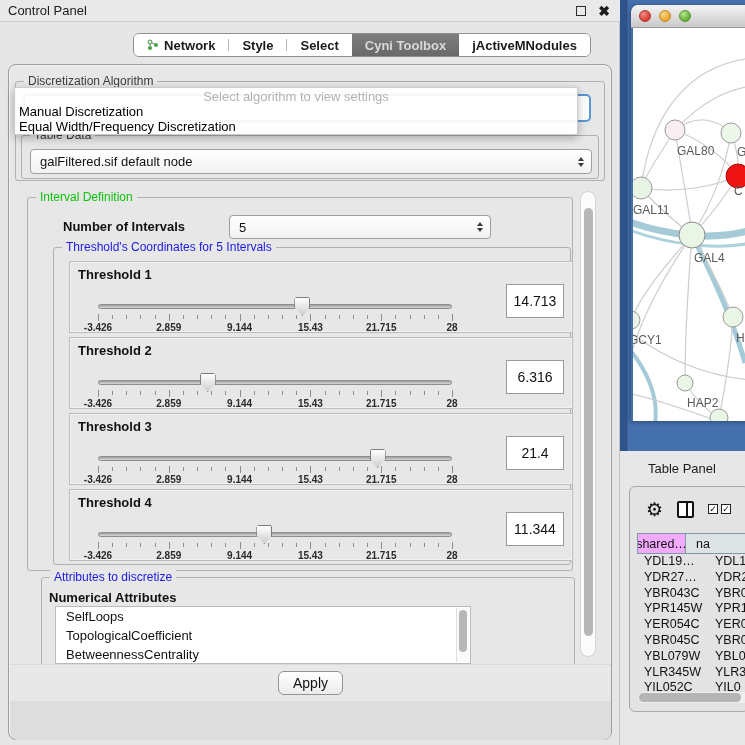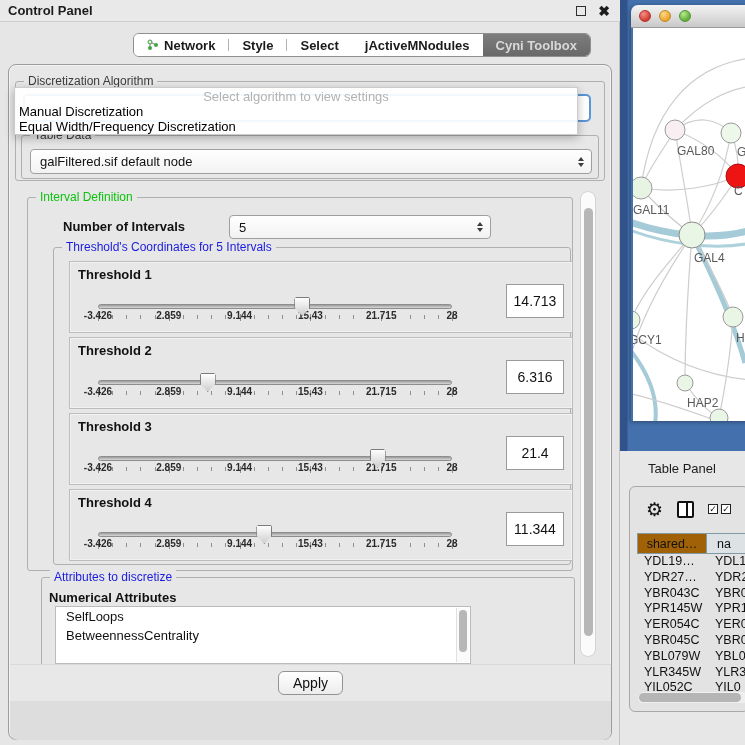--- a/index.html
+++ b/index.html
@@ -4,21 +4,21 @@
 <style>
   * { margin:0; padding:0; box-sizing:border-box; }
   html,body { width:745px; height:745px; }
   body { font-family:"Liberation Sans", sans-serif; background:#e4e4e4; position:relative; overflow:hidden; }
 
   #root { position:absolute; inset:0; width:745px; height:745px; }
 
   
   .left-region { position:absolute; left:0; top:0; width:620px; height:745px; background:#e6e6e6; border-right:1px solid #c2c2c2; }
   .titlebar { position:absolute; left:0; top:0; width:620px; height:22px; background:#e9e9e9; border-bottom:1px solid #cfcfcf; display:flex; align-items:center; }
-  .titlebar-text { font-size:13px; color:#1c1c1c; padding-left:8px;font-weight:bold; }
+  .titlebar-text { font-size:13px; color:#1c1c1c; padding-left:8px; }
   .titlebar-icons { position:absolute; right:10px; top:0; height:22px; display:flex; align-items:center; gap:12px; }
   .float-icon { width:10px; height:10px; border:1.6px solid #2e2e2e; background:transparent; }
   .close-icon { font-size:14px; font-weight:bold; color:#1c1c1c; line-height:10px; }
 
   .seg-wrap { position:absolute; left:0; width:724px; display:flex; justify-content:center; }
   .seg-bar { display:inline-flex; align-items:stretch; background:#fff; border:1px solid #8f8f8f; border-radius:6px; overflow:hidden; height:24px; }
   .seg { display:flex; align-items:center; gap:5px; padding:0 13px; font-size:13px; font-weight:bold; color:#1a1a1a; background:#fff; cursor:default; }
   .seg.selected { background:linear-gradient(#7d7d7d,#696969); color:#d9d9d9; }
   .seg-sep { width:1px; background:#b3b3b3; margin:5px 0; }
 
@@ -48,21 +48,21 @@
   .intervals-label { font-size:13px; font-weight:bold; color:#111; position:absolute; }
 
   .th-panel { position:absolute; left:60px; width:504px; height:72px; background:#e7e7e7; border:1px solid #bdbdbd; box-shadow:inset 0 0 0 1px #f2f2f2; }
   .th-label { position:absolute; left:8px; top:5px; font-size:13px; font-weight:bold; color:#111; }
   .slider-wrap { position:absolute; left:28px; right:120px; top:34px; height:38px; }
   .track { position:absolute; left:0; right:0; top:8px; height:5px; border-radius:3px; background:linear-gradient(#9b9b9b,#d8d8d8); border:1px solid #8d8d8d; }
   .thumb { position:absolute; top:1px; width:16px; height:19px; background:linear-gradient(#fefefe,#cfcfcf); border:1px solid #7c7c7c; clip-path:polygon(10% 0,90% 0,100% 12%,100% 55%,50% 100%,0 55%,0 12%); z-index:3; }
   .ticks { position:absolute; left:0; right:0; top:17px; height:9px; }
   .tick { position:absolute; top:2px; width:1px; height:4px; background:#8e8e8e; }
   .tick.major { height:7px; top:1px; }
-  .tick-labels { position:absolute; left:0; right:0; top:14px; height:12px;padding-left:44px; }
+  .tick-labels { position:absolute; left:0; right:0; top:26px; height:12px;padding-left:44px; }
   .tick-label { position:absolute; transform:translateX(-50%); font-size:10px; font-weight:bold; color:#2a2a2a; white-space:nowrap; }
   .valbox { position:absolute; right:8px; top:22px; width:58px; height:34px; background:#fff; border:1px solid #9a9a9a; display:flex; align-items:center; justify-content:center; font-size:14px; color:#111; }
 
   .attr-subtitle { position:absolute; font-size:13px; font-weight:bold; color:#111; }
   .listbox { position:absolute; background:#fff; border:1px solid #bbb; overflow:hidden; }
   .list-item { font-size:13px; color:#111; padding:1px 0 1px 10px; line-height:17px; white-space:nowrap; }
   .list-scroll { position:absolute; right:1px; top:1px; bottom:1px; width:13px; background:#fafafa; border-left:1px solid #e0e0e0; }
   .list-scroll .thumb-v { position:absolute; left:2px; top:2px; width:8px; height:42px; background:#b7b7b7; border-radius:4px; }
 
   .apply-bar { position:absolute; left:1px; top:599px; width:601px; height:37px; background:#e8e8e8; border-top:1px solid #dadada; z-index:10; display:flex; align-items:center; justify-content:center; }
@@ -85,21 +85,21 @@
   .tp-toolbar { position:absolute; left:0; top:8px; width:100%; height:28px; display:flex; align-items:center; gap:14px; padding-left:16px; }
   .gear-glyph { font-size:19px; color:#111; line-height:19px; }
   .split-icon { width:17px; height:17px; border:2px solid #111; border-radius:2px; position:relative; background:#fff; }
   .split-icon::after { content:""; position:absolute; left:50%; top:0; width:2px; height:100%; background:#111; }
   .cb-pair { display:flex; gap:3px; }
   .cb { width:10px; height:10px; border:1.4px solid #222; background:#fff; font-size:9px; line-height:8px; color:#111; text-align:center; }
 
   .tp-table { position:absolute; left:7px; top:46px; width:112px; }
   .tp-header { display:flex; height:21px; }
   .tp-hcell { border:1px solid #7f99a7; font-size:12.5px; color:#111; display:flex; align-items:center; overflow:hidden; white-space:nowrap; }
-  .tp-hcell.c1 { width:70px; background:#a16207; justify-content:center; }
+  .tp-hcell.c1 { width:49px; background:#f0abfc; justify-content:center; }
   .tp-hcell.c2 { flex:1; background:#dde2e5; padding-left:10px; border-left:none; }
   .tp-row { display:flex; height:15.8px; font-size:12.5px; font-weight:500; color:#111; }
   .tp-cell { overflow:hidden; white-space:nowrap; }
   .tp-cell.c1 { width:70px; padding-left:7px; }
   .tp-cell.c2 { flex:1; padding-left:8px; }
   .tp-hscroll { position:absolute; left:8px; top:205px; width:110px; height:11px; background:#efefef; border-radius:6px; }
   .tp-hscroll .thumb-h { position:absolute; left:1px; top:1px; height:9px; width:102px; background:#b5b5b5; border-radius:5px; }
 
   svg text { font-family:"Liberation Sans", sans-serif; }
 </style>
@@ -131,25 +131,25 @@
             <span>Network</span>
           </div>
           <span class="seg-sep"></span>
           <div class="seg">
             <span>Style</span>
           </div>
           <span class="seg-sep"></span>
           <div class="seg">
             <span>Select</span>
           </div>
+          <div class="seg selected">
+            <span>Cyni Toolbox</span>
+          </div>
           <div class="seg">
             <span>jActiveMNodules</span>
-          </div>
-          <div class="seg selected">
-            <span>Cyni Toolbox</span>
           </div>
         </div>
     </div>
 
     <div class="outer-panel">
 
       <div class="group" style="left:6px; top:16px; width:590px; height:100px;">
         <span class="group-title">Discretization Algorithm</span>
       </div>
       <div class="algo-combo-behind" style="left:14px; top:29px;"></div>
@@ -359,20 +359,21 @@
           </div>
         </div>
 
       <div class="group" style="left:32px; top:512px; width:534px; height:140px;">
         <span class="group-title blue">Attributes to discretize</span>
       </div>
       <span class="attr-subtitle" style="left:40px; top:525px;">Numerical Attributes</span>
       <div class="listbox" style="left:46px; top:541px; width:416px; height:58px;">
         <div id="attr-list">
             <div class="list-item">SelfLoops</div>
+            <div class="list-item">TopologicalCoefficient</div>
             <div class="list-item">BetweennessCentrality</div>
           </div>
         <div class="list-scroll">
             <div class="thumb-v"></div>
           </div>
       </div>
 
       <div class="apply-bar">
         <button class="btn">Apply</button>
       </div>

